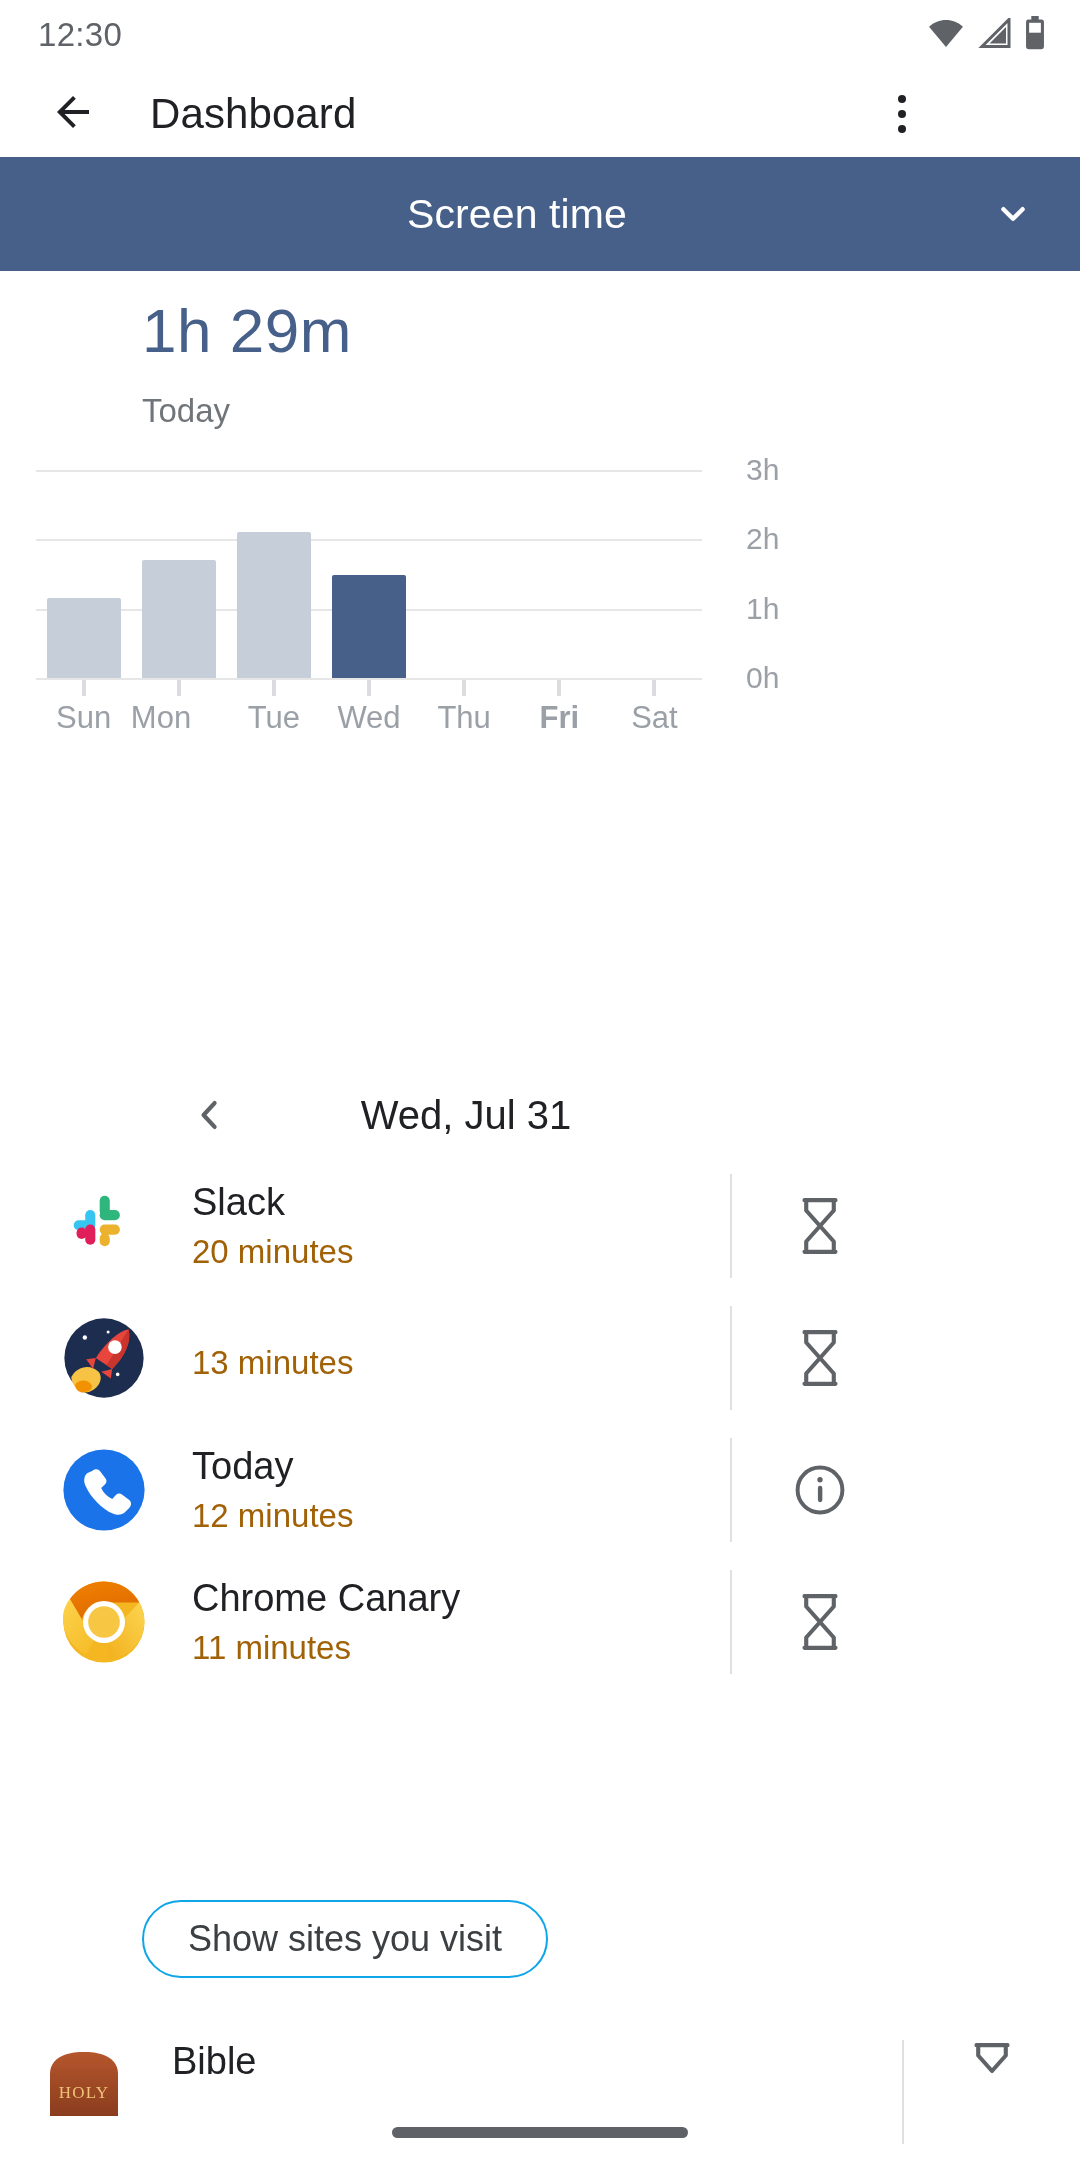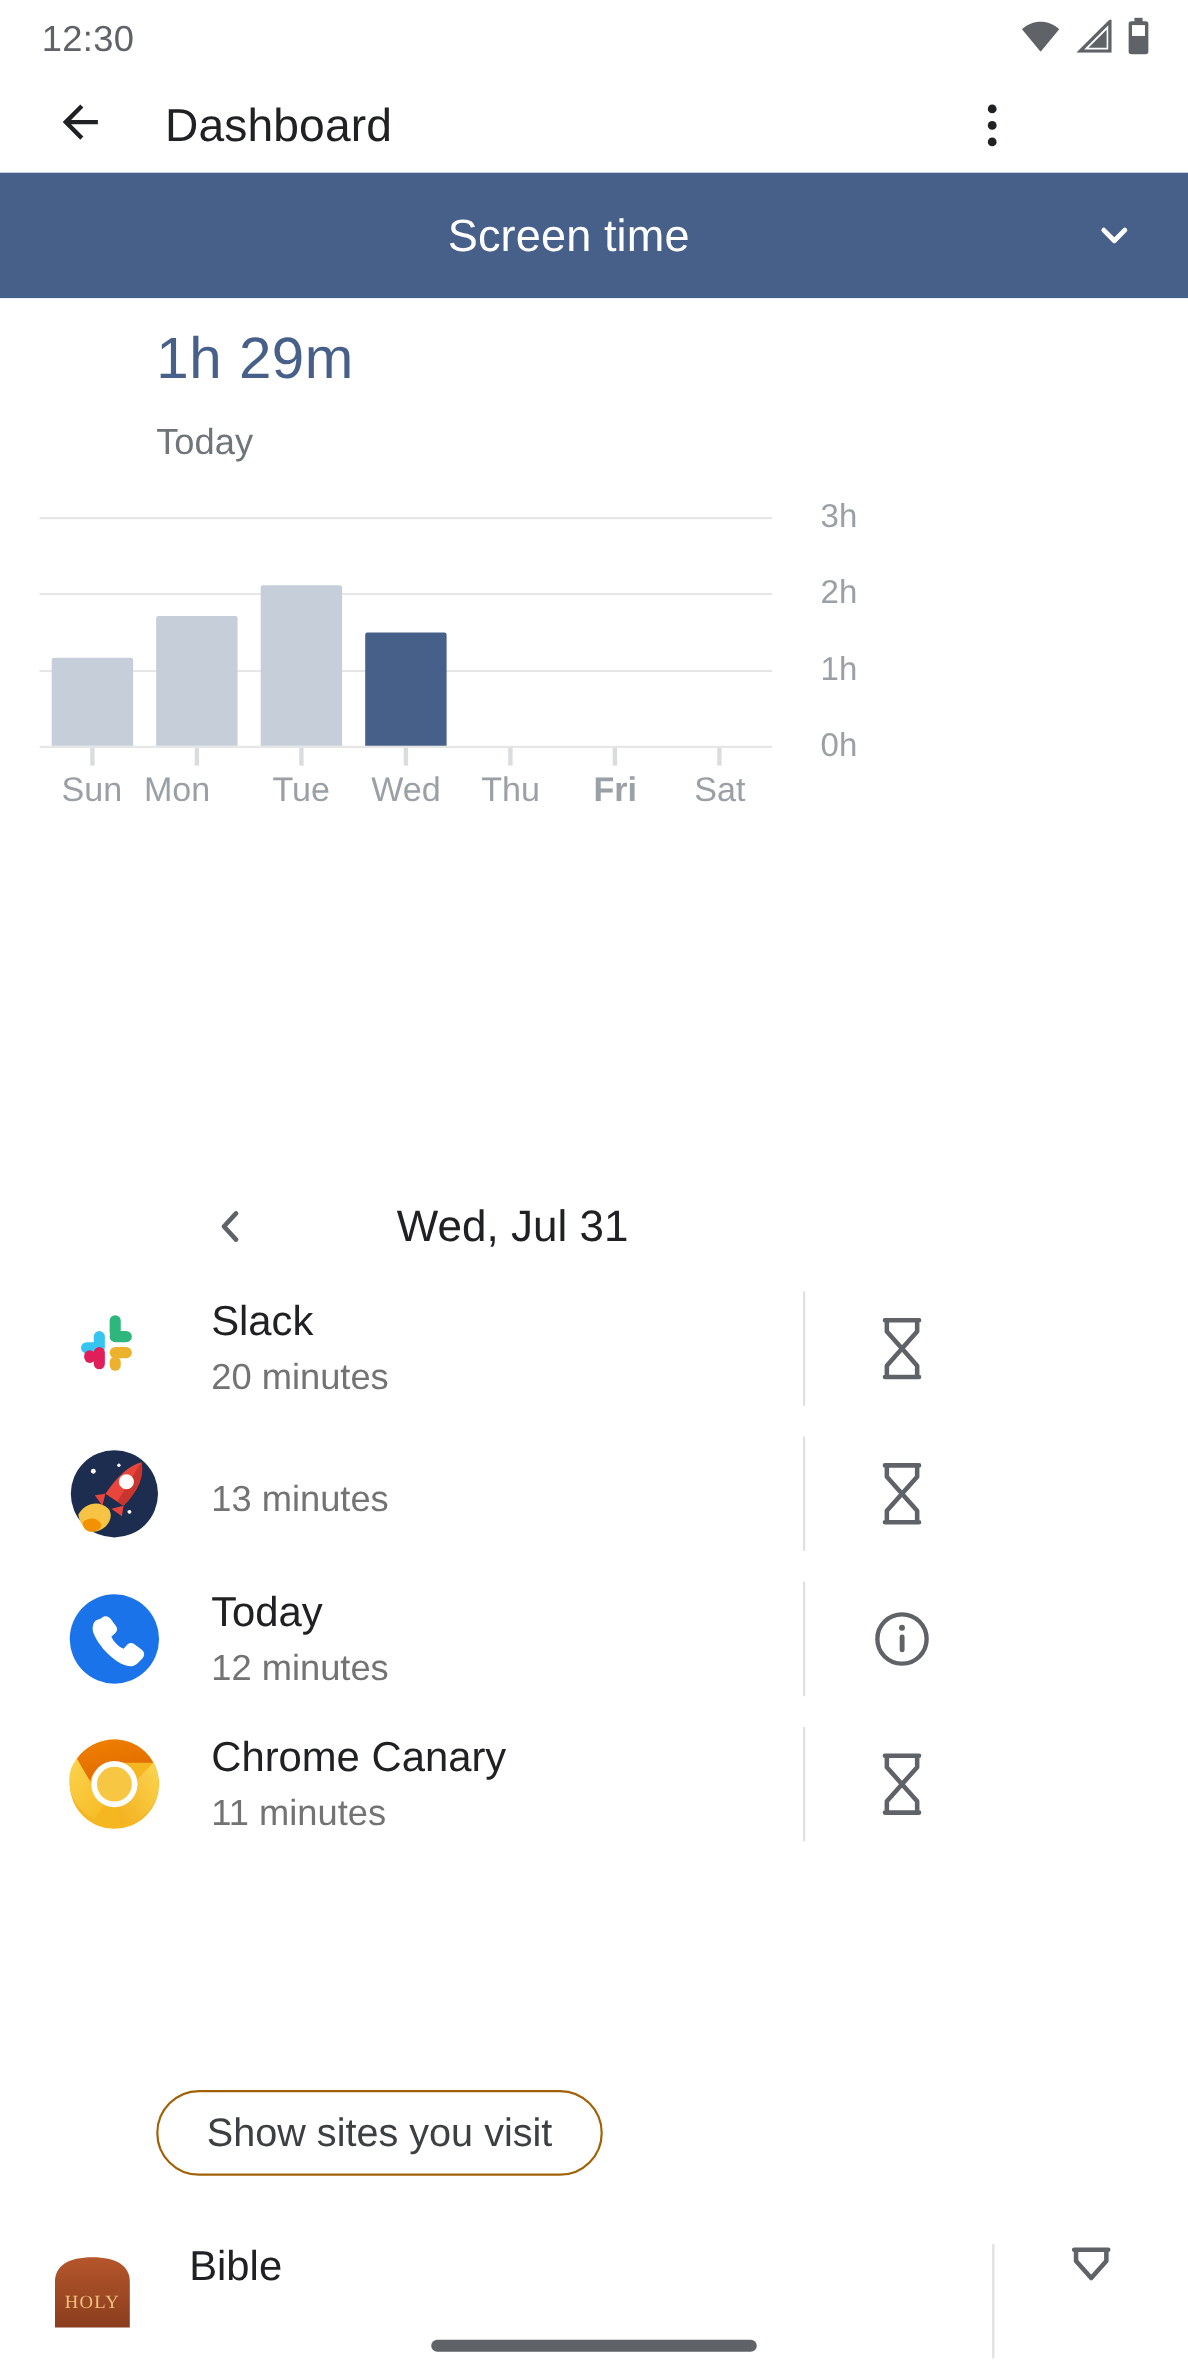--- a/index.html
+++ b/index.html
@@ -41,21 +41,21 @@
     padding:0 44px 0 0;
   }
   .selector-label {
     flex:1; text-align:center; color:#ffffff; font-size:41px;
     padding-left:44px; letter-spacing:0.1px;
   }
   .chev-down { width:46px; height:46px; display:flex; align-items:center; justify-content:center; }
 
   
   .summary { position:absolute; top:300px; left:142px; }
-  .summary-value { font-size:53px; color:#466089; letter-spacing:0.5px; line-height:1; }
+  .summary-value { font-size:62px; color:#466089; letter-spacing:0.5px; line-height:1; }
   .summary-sub { font-size:33px; color:#70757a; margin-top:30px; }
 
   
   .chart { position:absolute; top:470px; left:0; width:1080px; height:250px; }
   .plot { position:absolute; left:36px; top:0; width:666px; height:222px; }
   .gridline { position:absolute; left:0; height:2px; background:#e6e6e6; }
   .gridline.full { width:666px; }
   .ylabel {
     position:absolute; font-size:30px; color:#9aa0a6; left:722px;
     transform:translateY(-50%);
@@ -78,29 +78,29 @@
 
   
   .applist { position:absolute; top:1160px; left:0; width:908px;padding-left:20px; }
   .approw { position:relative; height:132px; display:flex; align-items:center; }
   .app-icon-wrap {
     width:84px; height:84px; margin-left:42px; margin-right:46px;
     display:flex; align-items:center; justify-content:center; flex:0 0 84px;
   }
   .app-text { flex:1; display:flex; flex-direction:column; justify-content:center; }
   .app-name { font-size:38px; color:#202124; line-height:1.15; }
-  .app-time { font-size:33px; color:#737373; margin-top:9px; line-height:1.15; }
+  .app-time { font-size:33px; color:#a16207; margin-top:9px; line-height:1.15; }
   .row-sep { width:2px; height:104px; background:#e0e0e0; flex:0 0 2px; }
   .row-action { width:176px; display:flex; align-items:center; justify-content:center; }
 
   
   .chip-wrap { position:absolute; top:1900px; left:0; width:1080px; }
   .chip {
     margin-left:142px; display:inline-flex; align-items:center; justify-content:center;
-    height:78px; padding:0 44px; border:2px solid #a16207; border-radius:40px;
+    height:78px; padding:0 44px; border:2px solid #0ea5e9; border-radius:40px;
     font-size:36px; color:#3c4043; background:#fff;
   }
 
   
   .bible-row { position:absolute; top:2040px; left:0; width:1080px; height:120px;
     display:flex; align-items:flex-start; overflow:hidden; }
 
   
   .gesture {
     position:absolute; bottom:22px; left:50%; transform:translateX(-50%);

